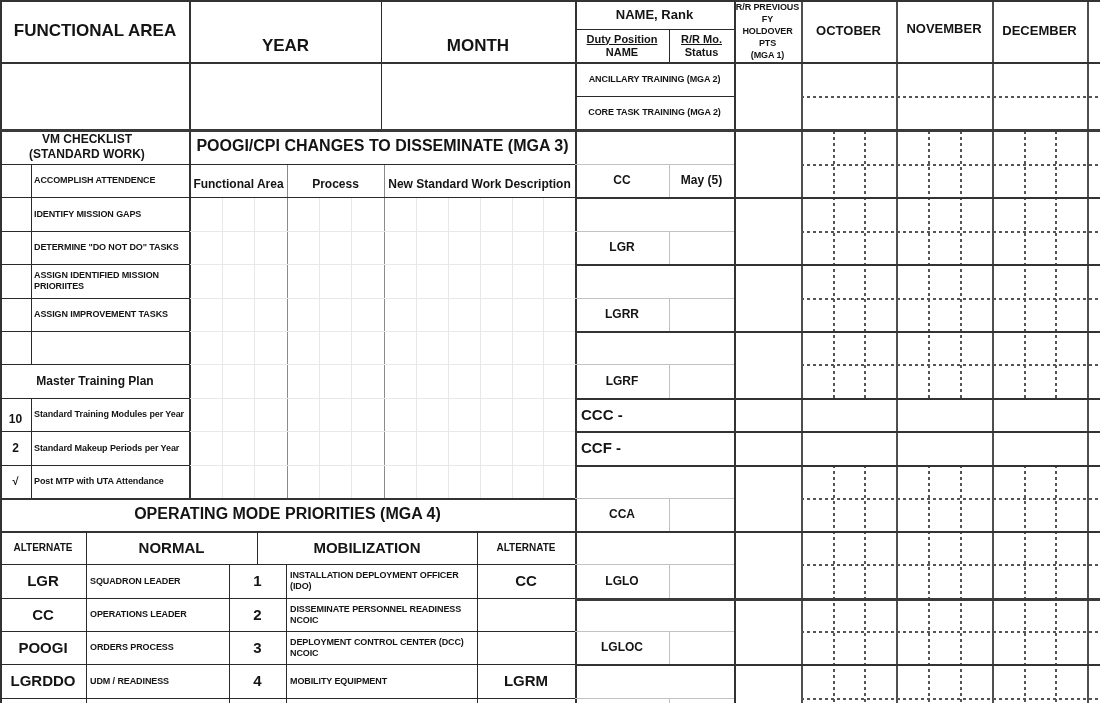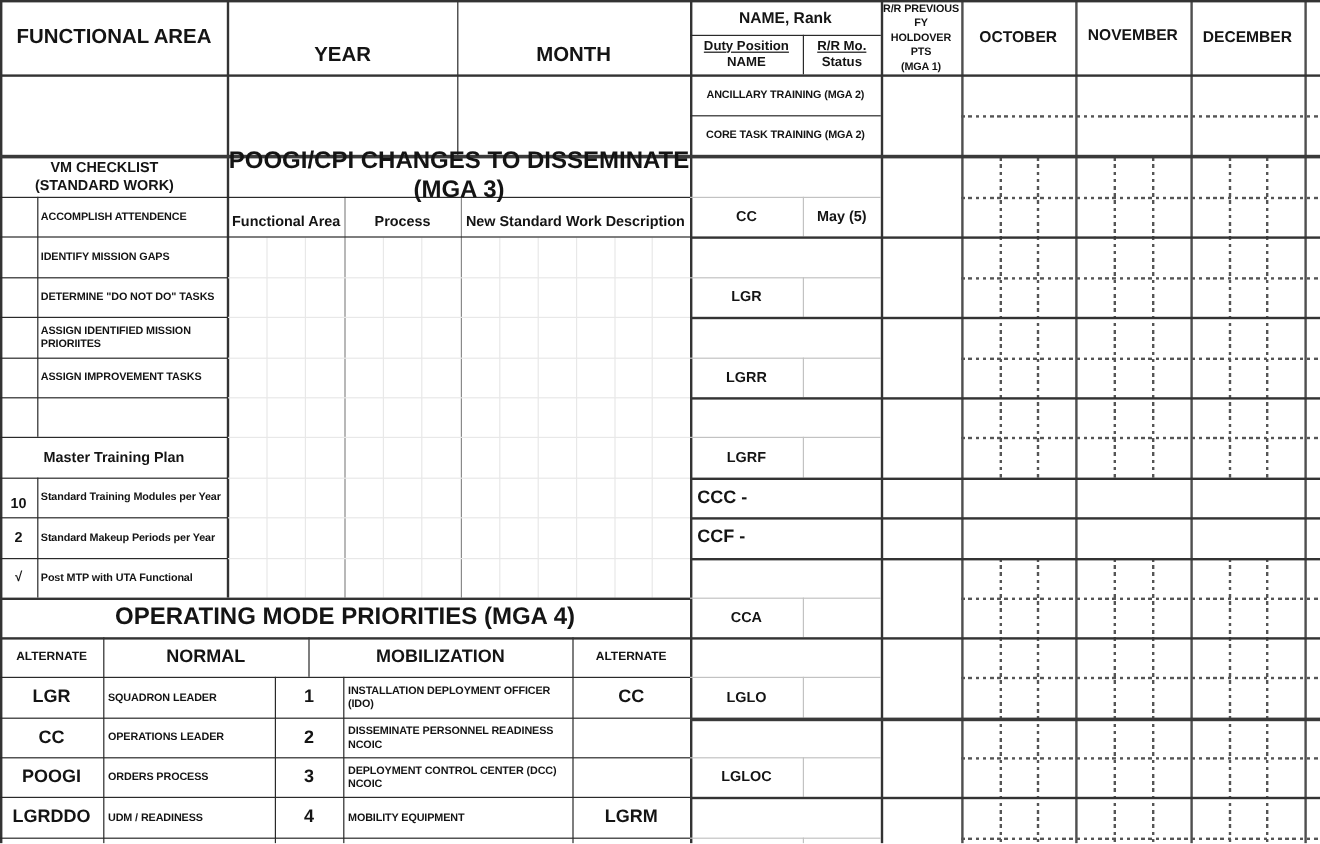--- a/index.html
+++ b/index.html
@@ -25,21 +25,21 @@
      font-weight:700;color:#141414;text-align:center;line-height:1.18}
   .col{flex-direction:column}
   .left{justify-content:flex-start;text-align:left}
   .bottom{align-items:flex-end;padding-bottom:6px;box-sizing:border-box}
   .s9{font-size:9px;letter-spacing:-0.1px}
   .s10{font-size:10px}
   .s11{font-size:11px}
   .s12{font-size:12px}
   .s13{font-size:13px}
   .s15{font-size:15px}
-  .s16{font-size:20px}
+  .s16{font-size:16px}
   .s17{font-size:17px}
   .u{text-decoration:underline}
   .pl{padding-left:6px;box-sizing:border-box}
 </style>
 </head>
 <body>
 
 <div id="sheet">
 
   <div class="ln v2" style="left:0;top:0;height:703px"></div>
@@ -210,21 +210,21 @@
   <div class="t s12 bottom" style="left:190px;top:164px;width:97px;height:33px">Functional Area</div>
   <div class="t s12 bottom" style="left:287px;top:164px;width:97px;height:33px">Process</div>
   <div class="t s12 bottom" style="left:384px;top:164px;width:191px;height:33px">New Standard Work Description</div>
 
   <div class="t s12" style="left:0;top:364px;width:190px;height:34px">Master Training Plan</div>
   <div class="t s12" style="left:0;top:403px;width:31px;height:33px">10</div>
   <div class="t s9 left" style="left:34px;top:398px;width:152px;height:33px">Standard Training Modules per Year</div>
   <div class="t s12" style="left:0;top:431px;width:31px;height:34px">2</div>
   <div class="t s9 left" style="left:34px;top:431px;width:152px;height:34px">Standard Makeup Periods per Year</div>
   <div class="t s11" style="left:0;top:465px;width:31px;height:33px">√</div>
-  <div class="t s9 left" style="left:34px;top:465px;width:152px;height:33px">Post MTP with UTA Functional</div>
+  <div class="t s9 left" style="left:34px;top:465px;width:152px;height:33px">Post MTP with UTA Attendance</div>
 
   <div class="t s12" style="left:575px;top:164px;width:94px;height:33px">CC</div>
   <div class="t s12" style="left:669px;top:164px;width:65px;height:33px">May (5)</div>
   <div class="t s12" style="left:575px;top:231px;width:94px;height:33px">LGR</div>
   <div class="t s12" style="left:575px;top:298px;width:94px;height:33px">LGRR</div>
   <div class="t s12" style="left:575px;top:364px;width:94px;height:34px">LGRF</div>
   <div class="t s15 left pl" style="left:575px;top:398px;width:159px;height:33px">CCC -</div>
   <div class="t s15 left pl" style="left:575px;top:431px;width:159px;height:34px">CCF -</div>
   <div class="t s12" style="left:575px;top:498px;width:94px;height:33px">CCA</div>
   <div class="t s12" style="left:575px;top:564px;width:94px;height:34px">LGLO</div>

